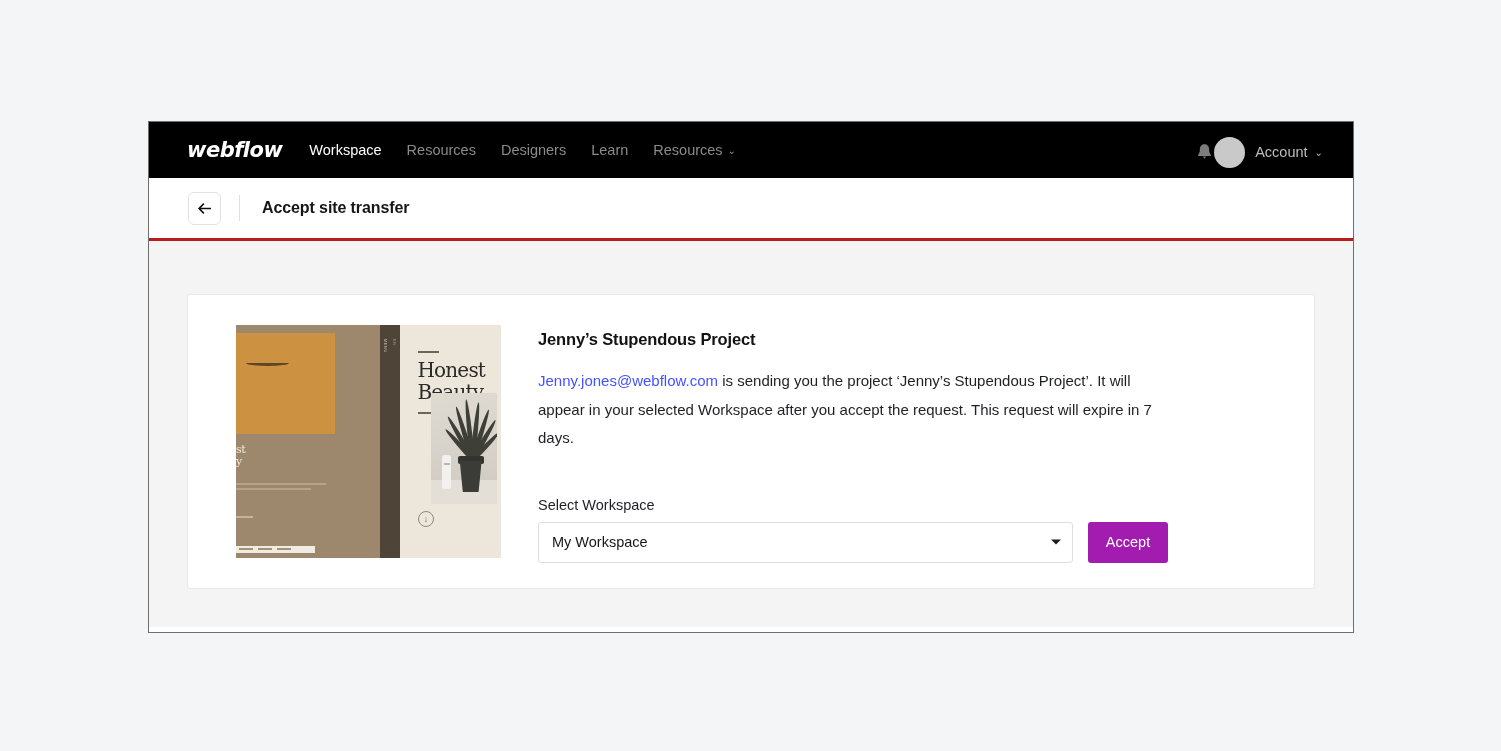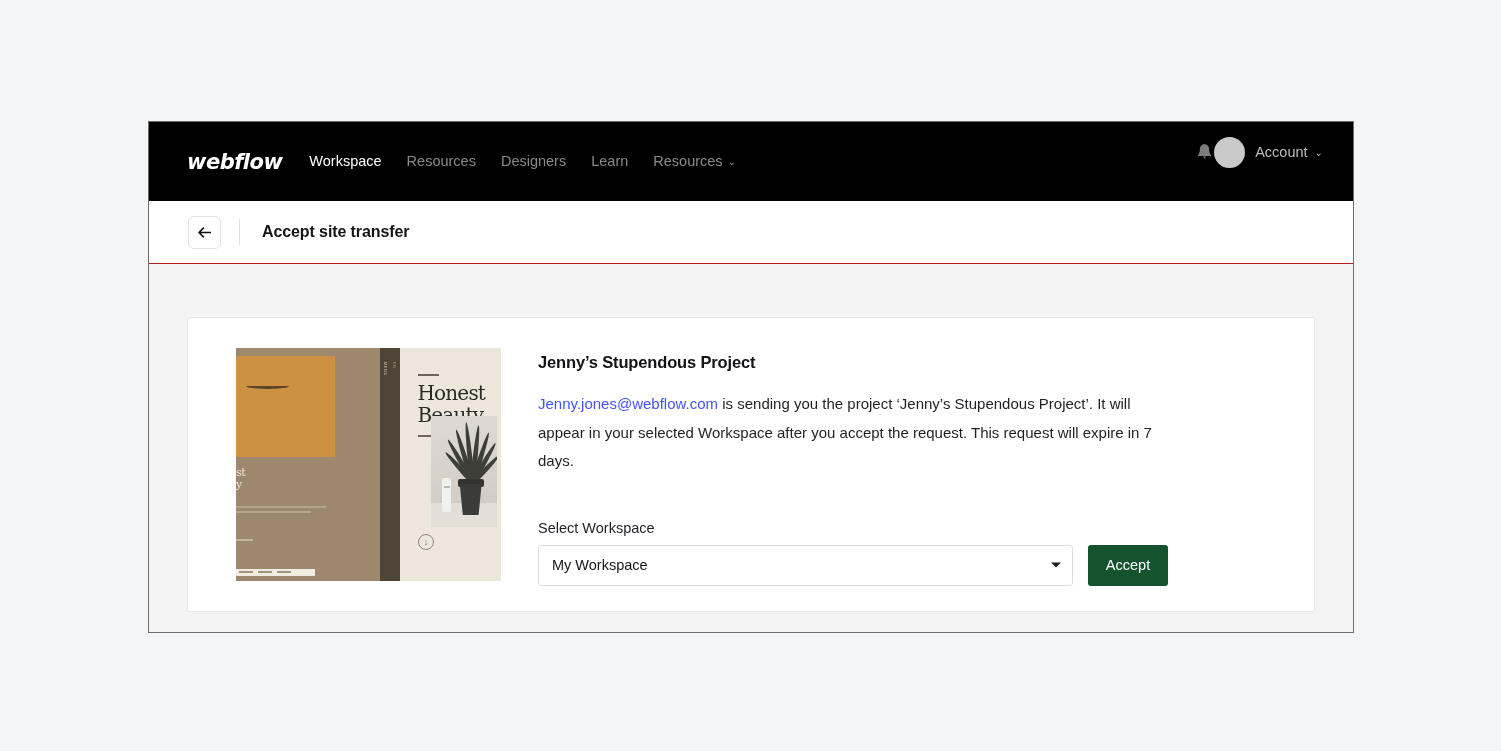--- a/index.html
+++ b/index.html
@@ -23,21 +23,21 @@
     top: 121px;
     width: 1206px;
     height: 512px;
     background: #ffffff;
     border: 1px solid #6e6e6e;
     overflow: hidden;
   }
 
   
   .navbar {
-    height: 79px;
+    height: 56px;
     background: #000000;
     display: flex;
     align-items: center;
     padding: 0 0 0 38px;
     position: relative;
   }
 
   .logo {
     font-family: "DejaVu Sans", sans-serif;
     font-weight: bold;
@@ -112,21 +112,21 @@
   .account-caret {
     font-size: 10px;
     color: #bdbdbd;
     margin-left: -3px;
   }
 
   
   .subheader {
     height: 63px;
     background: #ffffff;
-    border-bottom: 1px solid #b91c1c;
+    border-bottom: 3px solid #b91c1c;
     display: flex;
     align-items: center;
     padding-left: 39px;
     gap: 0;
   }
 
   .back-button {
     width: 33px;
     height: 33px;
     border: 1px solid #e2e2e4;
@@ -453,21 +453,21 @@
     border-left: 5px solid transparent;
     border-right: 5px solid transparent;
     border-top: 5.5px solid #1c1c20;
     pointer-events: none;
   }
 
   .accept-button {
     height: 41px;
     min-width: 80px;
     padding: 0 17px;
-    background: #14532d;
+    background: #a21caf;
     color: #ffffff;
     border: none;
     border-radius: 3px;
     font-family: "Liberation Sans", sans-serif;
     font-size: 14.5px;
     cursor: pointer;
   }
 </style>
 </head>
 <body>

